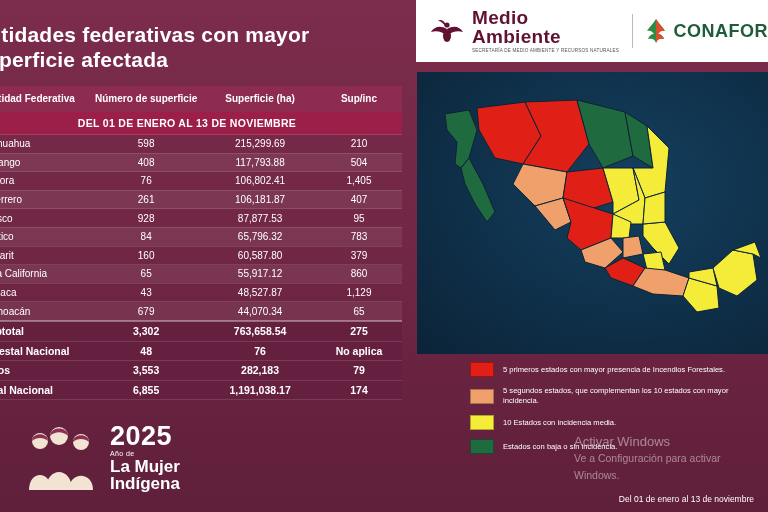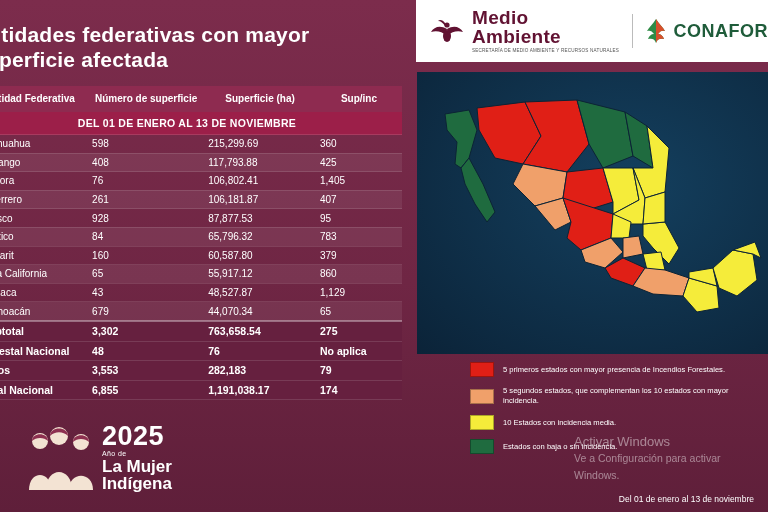--- a/index.html
+++ b/index.html
@@ -58,21 +58,21 @@
   table{border-collapse:collapse;width:100%;}
   #date-band td{
     background:#9c1f49;color:#fff;text-align:center;
     font-size:10.5px;font-weight:bold;padding:5px 0;letter-spacing:.3px;
   }
   thead.cols th{
     background:#8e2b50;color:#fff;font-size:10px;font-weight:bold;
     padding:7px 4px;text-align:center;line-height:12px;
   }
   tbody td{
-    font-size:10px;color:#fff;text-align:left;padding:3.3px 4px;
+    font-size:10px;color:#fff;text-align:center;padding:3.3px 4px;
     border-bottom:1px solid rgba(255,255,255,.12);
   }
   tbody tr.alt td{background:rgba(255,255,255,.07);}
   tbody td.left{text-align:left;padding-left:10px;}
   tr.total td{font-weight:bold;font-size:10.5px;background:#66203f;}
   tr.total.first td{border-top:2px solid rgba(255,255,255,.35);}
   
   #map-panel{
     position:absolute;left:417px;top:72px;width:351px;height:282px;
     background:#0d2b44;overflow:hidden;
@@ -91,21 +91,21 @@
   
   #footer-date{
     position:absolute;right:14px;bottom:8px;color:#fff;font-size:8.5px;
   }
   
   #badge{
     position:absolute;left:26px;bottom:18px;width:230px;height:74px;
     display:flex;align-items:center;
   }
   #badge-figures{width:76px;height:66px;position:relative;flex:0 0 auto;}
-  #badge-text{color:#fff;}
+  #badge-text{margin-left:8px;color:#fff;}
   #badge-year{font-size:27px;font-weight:bold;line-height:26px;letter-spacing:.5px;}
   #badge-sub1{font-size:7px;letter-spacing:.4px;margin-top:1px;}
   #badge-sub2{font-size:17px;font-weight:bold;line-height:17px;margin-top:1px;}
   #badge-sub3{font-size:17px;font-weight:bold;line-height:17px;}
   
   #watermark{
     position:absolute;left:574px;bottom:28px;color:rgba(255,255,255,.45);
     font-size:13px;line-height:17px;text-align:left;
   }
   #watermark .w2{font-size:10.5px;}
@@ -158,27 +158,27 @@
           <th style="width:27%">Número de superficie</th>
           <th style="width:26%">Superficie (ha)</th>
           <th style="width:20%">Sup/inc</th>
         </tr>
       </thead>
       <tbody>
         <tr>
           <td class="left">Chihuahua</td>
           <td>598</td>
           <td>215,299.69</td>
-          <td>360</td>
+          <td>210</td>
         </tr>
         <tr class="alt">
           <td class="left">Durango</td>
           <td>408</td>
           <td>117,793.88</td>
-          <td>425</td>
+          <td>504</td>
         </tr>
         <tr>
           <td class="left">Sonora</td>
           <td>76</td>
           <td>106,802.41</td>
           <td>1,405</td>
         </tr>
         <tr class="alt">
           <td class="left">Guerrero</td>
           <td>261</td>

